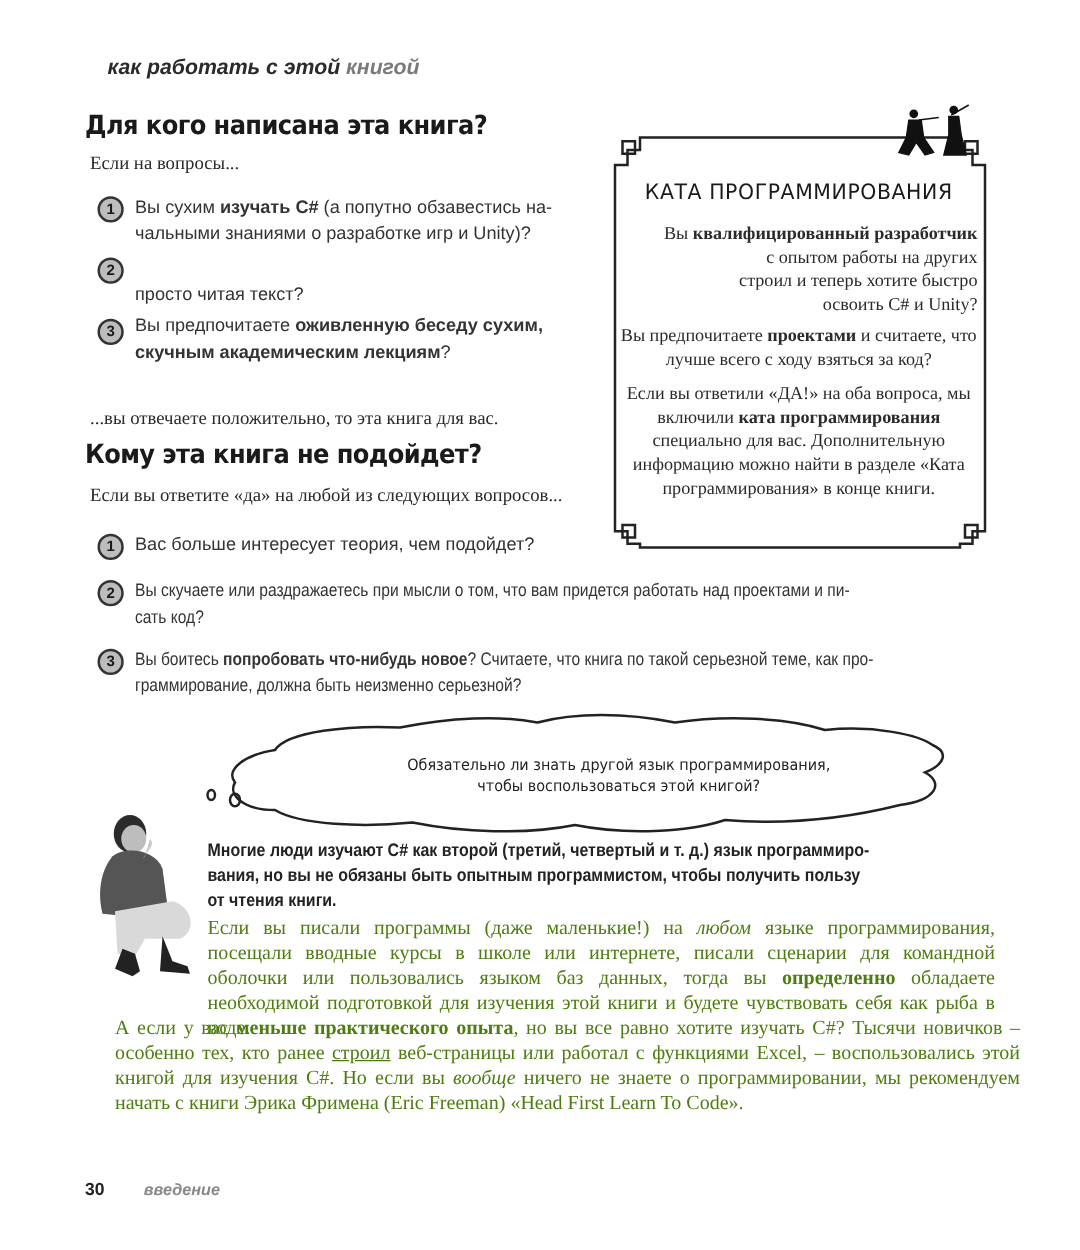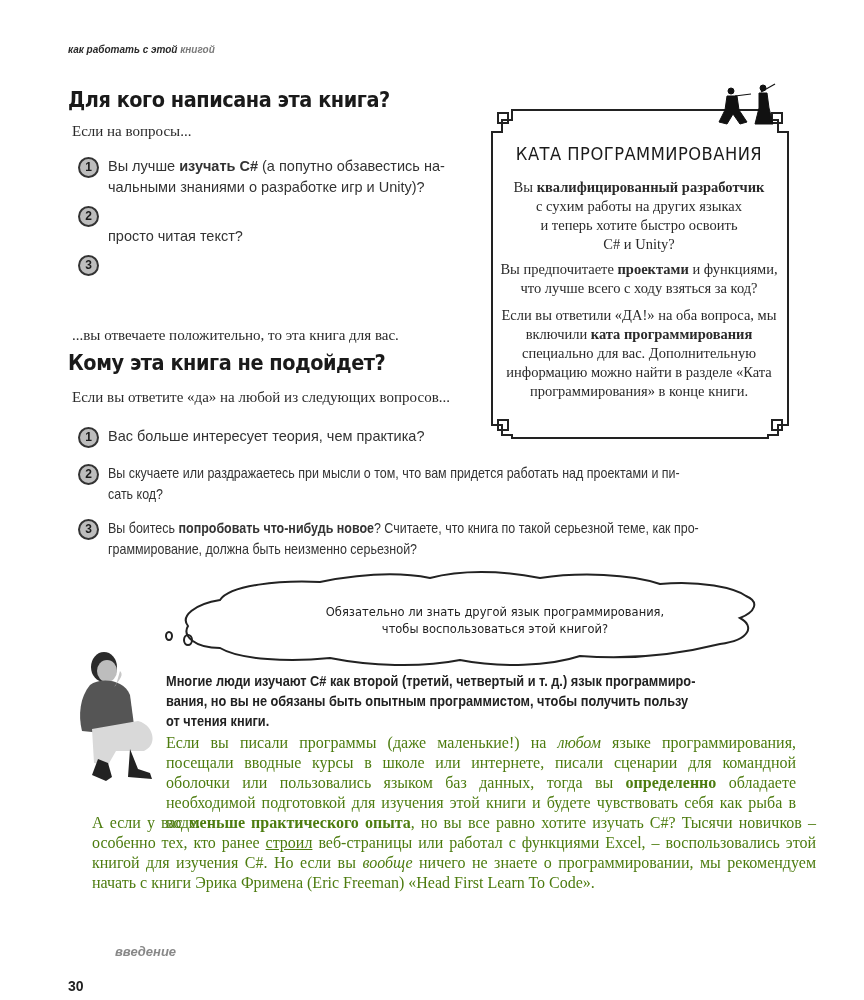--- a/index.html
+++ b/index.html
@@ -1,78 +1,82 @@
 <!DOCTYPE html>
 <html><head>
 <meta charset="utf-8">
 <style>
   html, body { margin: 0; padding: 0; background: #ffffff; }
   body { width: 864px; height: 1000px; position: relative; overflow: hidden; color: #231f20; }
   .abs { position: absolute; }
 
-  .running-head { left: 68px; top: 44px; font-family: "Liberation Sans", sans-serif; font-style: italic; font-weight: bold; font-size: 10px; color: #2a2a2a; }
+  .running-head { left: 86px; top: 44px; font-family: "Liberation Sans", sans-serif; font-style: italic; font-weight: bold; font-size: 17px; color: #2a2a2a; }
   .running-head .accent { color: #7a7a7a; }
 
   .h2 { font-family: "DejaVu Sans", sans-serif; font-weight: bold; font-size: 21px; letter-spacing: -0.5px; color: #1a1a1a; transform: scaleX(0.92); transform-origin: left; }
   .serif { font-family: "Liberation Serif", serif; font-size: 15px; color: #2a2a2a; text-align: center; }
 
   .num-item { position: absolute; display: flex; align-items: flex-start; }
   .num-badge { width: 17px; height: 17px; border-radius: 50%; background: #bdbdbd; border: 2px solid #333; font-family: "Liberation Sans", sans-serif; font-weight: bold; font-size: 12px; line-height: 17px; text-align: center; color: #1a1a1a; flex: 0 0 auto; margin-top: 1px; margin-right: 9px; }
   .num-text { font-family: "Liberation Sans", sans-serif; font-size: 14.5px; line-height: 21px; color: #333; }
   .condensed { font-family: "Liberation Sans", sans-serif; font-size: 14.5px; line-height: 21px; color: #333; transform: scaleX(0.86); transform-origin: left top; }
   .kata-title { left: 486px; top: 144px; width: 306px; text-align: center; font-family: "DejaVu Sans", sans-serif; font-size: 17px; letter-spacing: 0.5px; color: #1a1a1a; font-weight: normal; transform: scaleX(0.96); }
   .kata-p { position: absolute; left: 496px; width: 286px; text-align: center; font-family: "Liberation Serif", serif; font-size: 14.5px; line-height: 19px; color: #2a2a2a; }
 
   .cloud-text { left: 300px; top: 603px; width: 390px; text-align: center; font-family: "DejaVu Sans", sans-serif; font-size: 12.5px; line-height: 17px; color: #222; transform: scaleX(0.92); }
 
   .bold-para { left: 166px; top: 671px; width: 630px; font-family: "Liberation Sans", sans-serif; font-weight: bold; font-size: 14.5px; line-height: 20px; color: #222; transform: scaleX(0.88); transform-origin: left top; width: 715px; }
   .body-para { font-family: "Liberation Serif", serif; font-size: 16px; line-height: 20px; color: #4d7c0f; text-align: justify; }
 
-  .folio-num { left: 68px; top: 943px; font-family: "Liberation Sans", sans-serif; font-weight: bold; font-size: 14px; color: #222; margin-top: 35px; }
+  .folio-num { left: 68px; top: 943px; font-family: "Liberation Sans", sans-serif; font-weight: bold; font-size: 14px; color: #222; }
   .folio-label { left: 115px; top: 944px; font-family: "Liberation Sans", sans-serif; font-style: italic; font-weight: bold; font-size: 13px; color: #888; }
 </style>
 </head>
 <body>
 
 <div class="abs running-head">
   <span>как работать с этой</span>
   <span class="accent">книгой</span>
 </div>
 
 <div class="abs h2" style="left:68px; top:88px;">Для кого написана эта книга?</div>
 <div class="abs serif" style="left:72px; top:123px;">Если на вопросы...</div>
 
 <div class="num-item" style="left:78px; top:156px; width:380px;">
   <span class="num-badge">1</span>
   <div class="num-text">
-    <span>Вы лучше </span><b>изучать C#</b><span> (а попутно обзавестись на-</span><br>
+    <span>Вы сухим </span><b>изучать C#</b><span> (а попутно обзавестись на-</span><br>
     <span>чальными знаниями о разработке игр и Unity)?</span>
   </div>
 </div>
 
 <div class="num-item" style="left:78px; top:205px; width:380px;">
   <span class="num-badge">2</span>
   <div class="num-text">
     <br>
     <span>просто читая текст?</span>
   </div>
 </div>
 
 <div class="num-item" style="left:78px; top:251px; width:390px;">
   <span class="num-badge" style="margin-top:4px;">3</span>
+  <div class="num-text">
+    <span>Вы предпочитаете </span><b>оживленную беседу сухим,</b><br>
+    <b>скучным академическим лекциям</b><span>?</span>
+  </div>
 </div>
 
 <div class="abs serif" style="left:72px; top:307px;margin-top:20px;">...вы отвечаете положительно, то эта книга для вас.</div>
 
 <div class="abs h2" style="left:68px; top:351px;">Кому эта книга не подойдет?</div>
 <div class="abs serif" style="left:72px; top:389px;font-family:Liberation Serif, serif;">Если вы ответите «да» на любой из следующих вопросов...</div>
 
 <div class="num-item" style="left:78px; top:426px; width:400px;">
   <span class="num-badge">1</span>
-  <div class="num-text">Вас больше интересует теория, чем практика?</div>
+  <div class="num-text">Вас больше интересует теория, чем подойдет?</div>
 </div>
 
 <div class="num-item" style="left:78px; top:463px; width:760px;">
   <span class="num-badge">2</span>
   <div class="condensed" style="width:810px;">
     <span>Вы скучаете или раздражаетесь при мысли о том, что вам придется работать над проектами и пи-</span><br>
     <span>сать код?</span>
   </div>
 </div>
 
@@ -102,27 +106,27 @@
     <path d="M12 14 L22 14 L24 28 L32 40 L25 42 L18 32 L12 42 L4 40 L10 28 Z"></path>
     <line x1="20" y1="14" x2="36" y2="12" stroke-width="1.2"></line>
     <circle cx="48" cy="6" r="3"></circle>
     <path d="M44 11 L52 11 L54 26 L58 42 L40 42 L44 26 Z"></path>
     <line x1="46" y1="10" x2="60" y2="2" stroke-width="1.2"></line>
   </g>
 </svg>
 
 <div class="abs kata-title">КАТА ПРОГРАММИРОВАНИЯ</div>
 
-<div class="kata-p" style="top:178px;">
+<div class="kata-p" style="top:178px;text-align:right;">
   <span>Вы </span><b>квалифицированный разработчик</b><br>
-  <span style="display:inline-block; width:210px;">с сухим работы на других языках и теперь хотите быстро освоить C# и Unity?</span>
+  <span style="display:inline-block; width:210px;">с опытом работы на других строил и теперь хотите быстро освоить C# и Unity?</span>
 </div>
 
 <div class="kata-p" style="top:260px;">
-  <span>Вы предпочитаете </span><b>проектами</b><span> и функциями, что лучше всего с ходу взяться за код?</span>
+  <span>Вы предпочитаете </span><b>проектами</b><span> и считаете, что лучше всего с ходу взяться за код?</span>
 </div>
 
 <div class="kata-p" style="top:306px;">
   <span>Если вы ответили «ДА!» на оба вопроса, мы включили </span><b>ката программирования</b><span> специально для вас. Дополнительную информацию можно найти в разделе «Ката программирования» в конце книги.</span>
 </div>
 
 <svg class="abs" style="left:160px; top:570px;" width="620" height="100" viewBox="0 0 620 100">
   <g fill="none" stroke="#222" stroke-width="2">
     <path d="M60 30 C70 15 120 10 160 12 C200 4 240 2 270 8 C300 0 340 0 380 8 C420 2 470 4 500 14 C540 10 575 18 586 26 C600 32 595 42 580 48 C595 56 590 70 560 74 C520 84 470 90 420 86 C390 96 340 98 300 90 C260 98 210 96 170 88 C130 92 80 90 60 78 C35 78 22 66 28 56 C20 46 35 34 60 30 Z"></path>
     <ellipse cx="28" cy="70" rx="4" ry="5"></ellipse>

